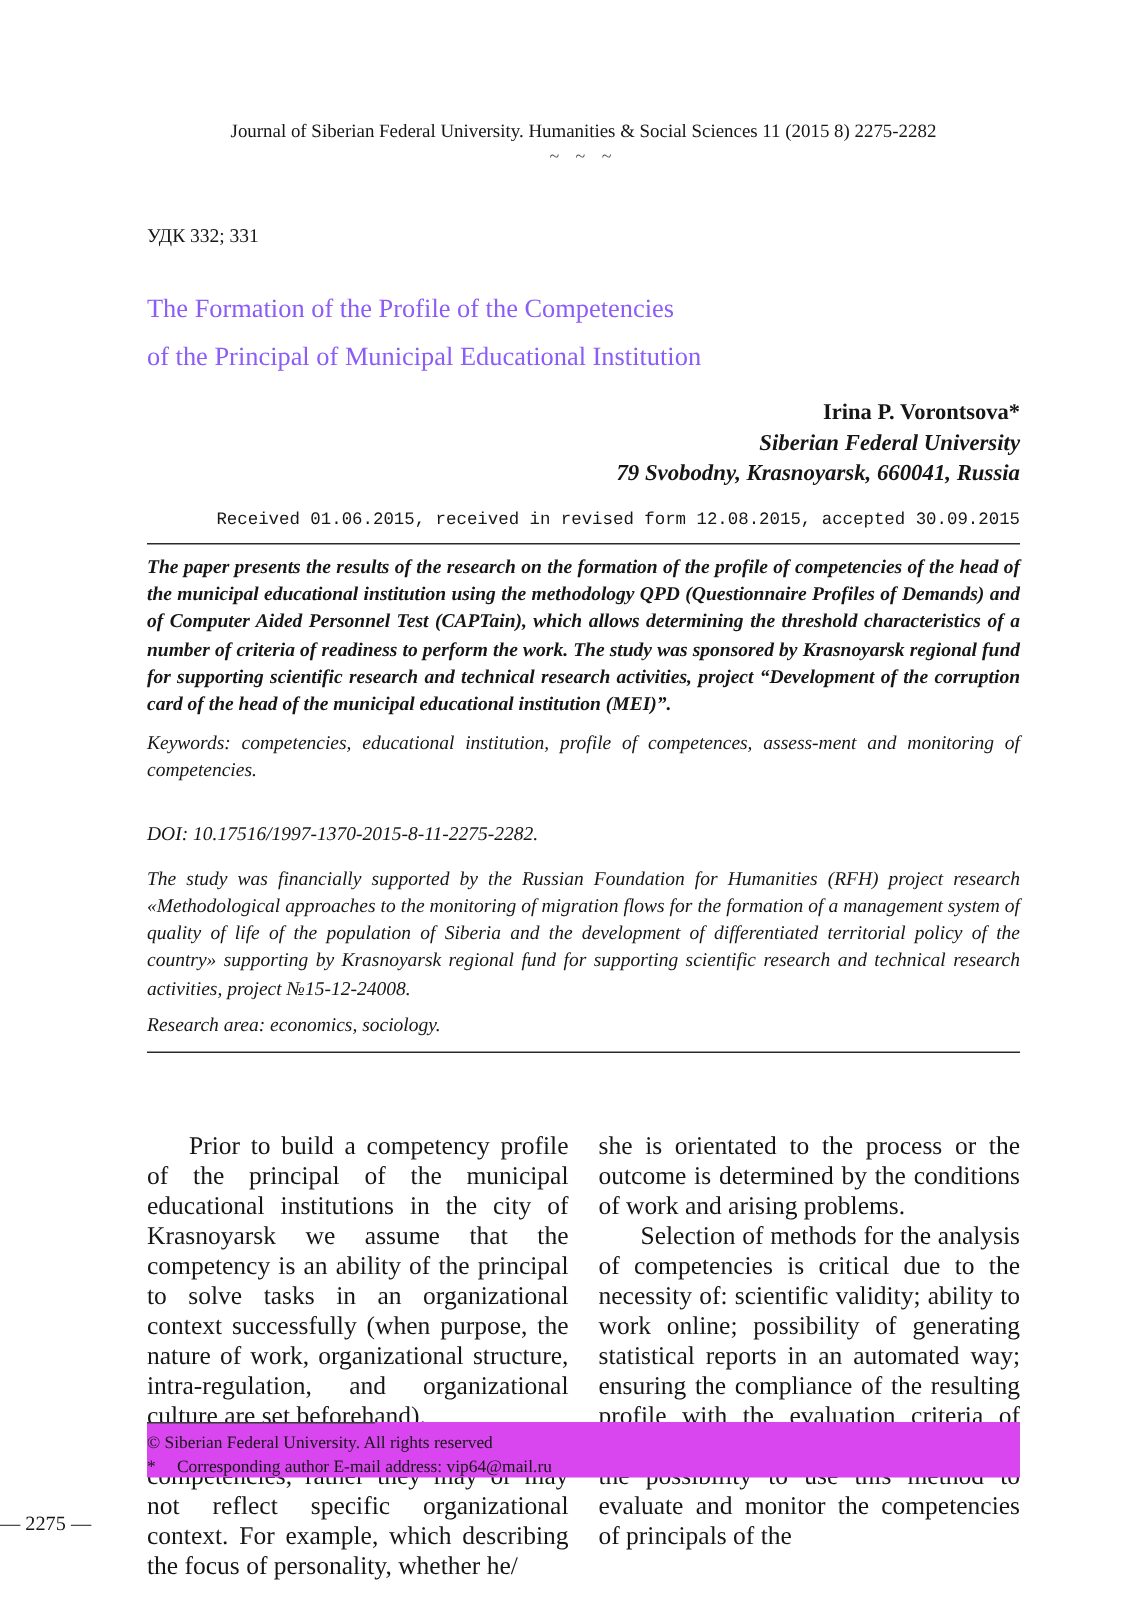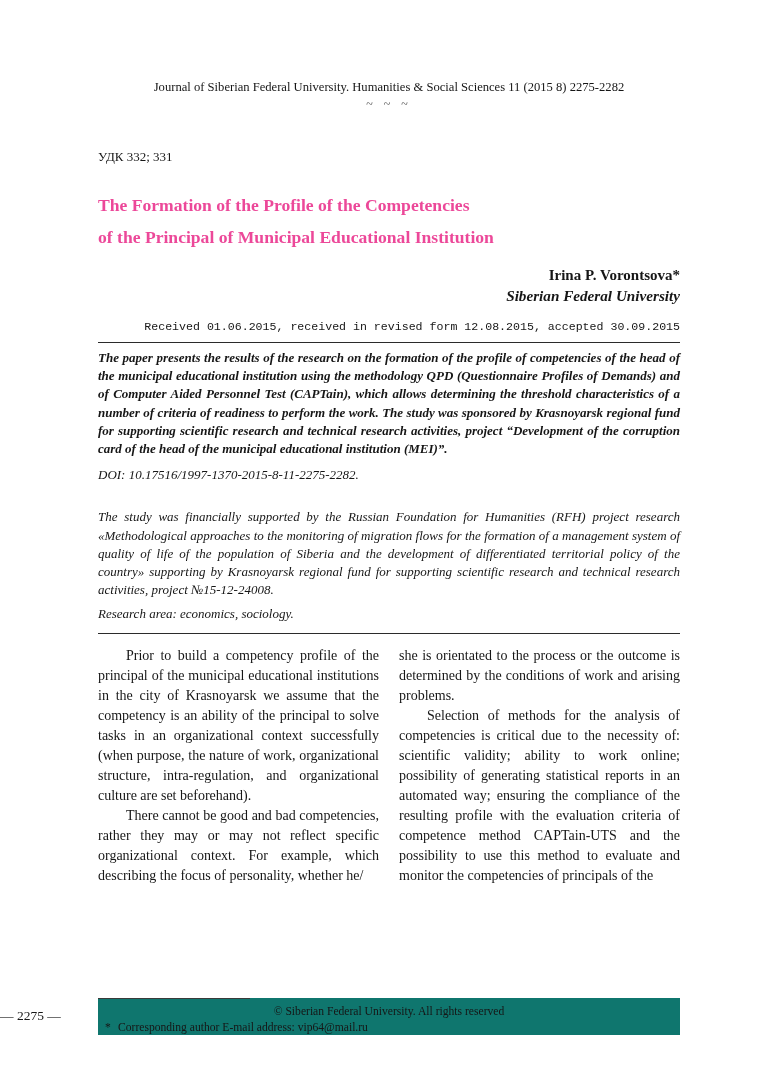--- a/index.html
+++ b/index.html
@@ -38,23 +38,23 @@
     color: #4a4a4a;
   }
   .udk {
     margin-top: 38px;
     font-size: 13px;
     line-height: 16px;
   }
   .title {
     margin-top: 24px;
     font-size: 17.6px;
-    font-weight: bold;
+    font-weight: normal;
     line-height: 32px;
-    color: #ec4899;
+    color: #8b5cf6;
   }
   .author-block {
     margin-top: 12px;
     text-align: right;
   }
   .author-name {
     font-weight: bold;
     font-size: 15px;
     line-height: 21px;
   }
@@ -78,46 +78,46 @@
   .rule-top { margin-top: 8px; }
   .rule-bottom { margin-top: 9px; }
   .abs {
     font-style: italic;
     font-size: 13px;
     line-height: 18.2px;
     text-align: justify;
   }
   .abstract { margin-top: 6px; font-weight: bold; }
   .keywords { margin-top: 8px; }
-  .doi { margin-top: 8px; }
-  .funding { margin-top: 24px; }
+  .doi { margin-top: 24px; }
+  .funding { margin-top: 12px; }
   .research-area { margin-top: 6px; }
   .columns {
     margin-top: 12px;
     display: flex;
     gap: 20px;
   }
   .col {
     flex: 1;
     min-width: 0;
-    font-size: 14px;
+    font-size: 17px;
     line-height: 20px;
     text-align: justify;
+    margin-top: 40px;
   }
   .col p { margin: 0; }
   .col p.indent { text-indent: 28px; }
   .footer {
     position: absolute;
     left: 98px;
     width: 582px;
-    top: 998px;
+    top: 948px;
     font-size: 11.6px;
     line-height: 15px;
-    background: #0f766e;
-    text-align: center;
+    background: #d946ef;
   }
   .footnote-rule {
     width: 152px;
     border-top: 1px solid #3a3a3a;
     margin-bottom: 5px;
   }
   .corresponding {
     display: flex;
     margin-top: 1px;
   }
@@ -142,27 +142,29 @@
     <div class="udk">УДК 332; 331</div>
 
     <div class="title">
       <div>The Formation of the Profile of the Competencies</div>
       <div>of the Principal of Municipal Educational Institution</div>
     </div>
 
     <div class="author-block">
       <div class="author-name">Irina P. Vorontsova*</div>
       <div class="author-line">Siberian Federal University</div>
+      <div class="author-line">79 Svobodny, Krasnoyarsk, 660041, Russia</div>
     </div>
 
     <div class="received">Received 01.06.2015, received in revised form 12.08.2015, accepted 30.09.2015</div>
 
     <div class="rule rule-top"></div>
 
     <div class="abs abstract">The paper presents the results of the research on the formation of the profile of competencies of the head of the municipal educational institution using the methodology QPD (Questionnaire Profiles of Demands) and of Computer Aided Personnel Test (CAPTain), which allows determining the threshold characteristics of a number of criteria of readiness to perform the work. The study was sponsored by Krasnoyarsk regional fund for supporting scientific research and technical research activities, project “Development of the corruption card of the head of the municipal educational institution (MEI)”.</div>
+    <div class="abs keywords">Keywords: competencies, educational institution, profile of competences, assess-ment and monitoring of competencies.</div>
     <div class="abs doi">DOI: 10.17516/1997-1370-2015-8-11-2275-2282.</div>
     <div class="abs funding">The study was financially supported by the Russian Foundation for Humanities (RFH) project research «Methodological approaches to the monitoring of migration flows for the formation of a management system of quality of life of the population of Siberia and the development of differentiated territorial policy of the country» supporting by Krasnoyarsk regional fund for supporting scientific research and technical research activities, project №15-12-24008.</div>
     <div class="abs research-area">Research area: economics, sociology.</div>
 
     <div class="rule rule-bottom"></div>
 
     <div class="columns">
       <div class="col">
         <p class="indent">Prior to build a competency profile of the principal of the municipal educational institutions in the city of Krasnoyarsk we assume that the competency is an ability of the principal to solve tasks in an organizational context successfully (when purpose, the nature of work, organizational structure, intra-regulation, and organizational culture are set beforehand).</p>
         <p class="indent">There cannot be good and bad competencies, rather they may or may not reflect specific organizational context. For example, which describing the focus of personality, whether he/</p>

